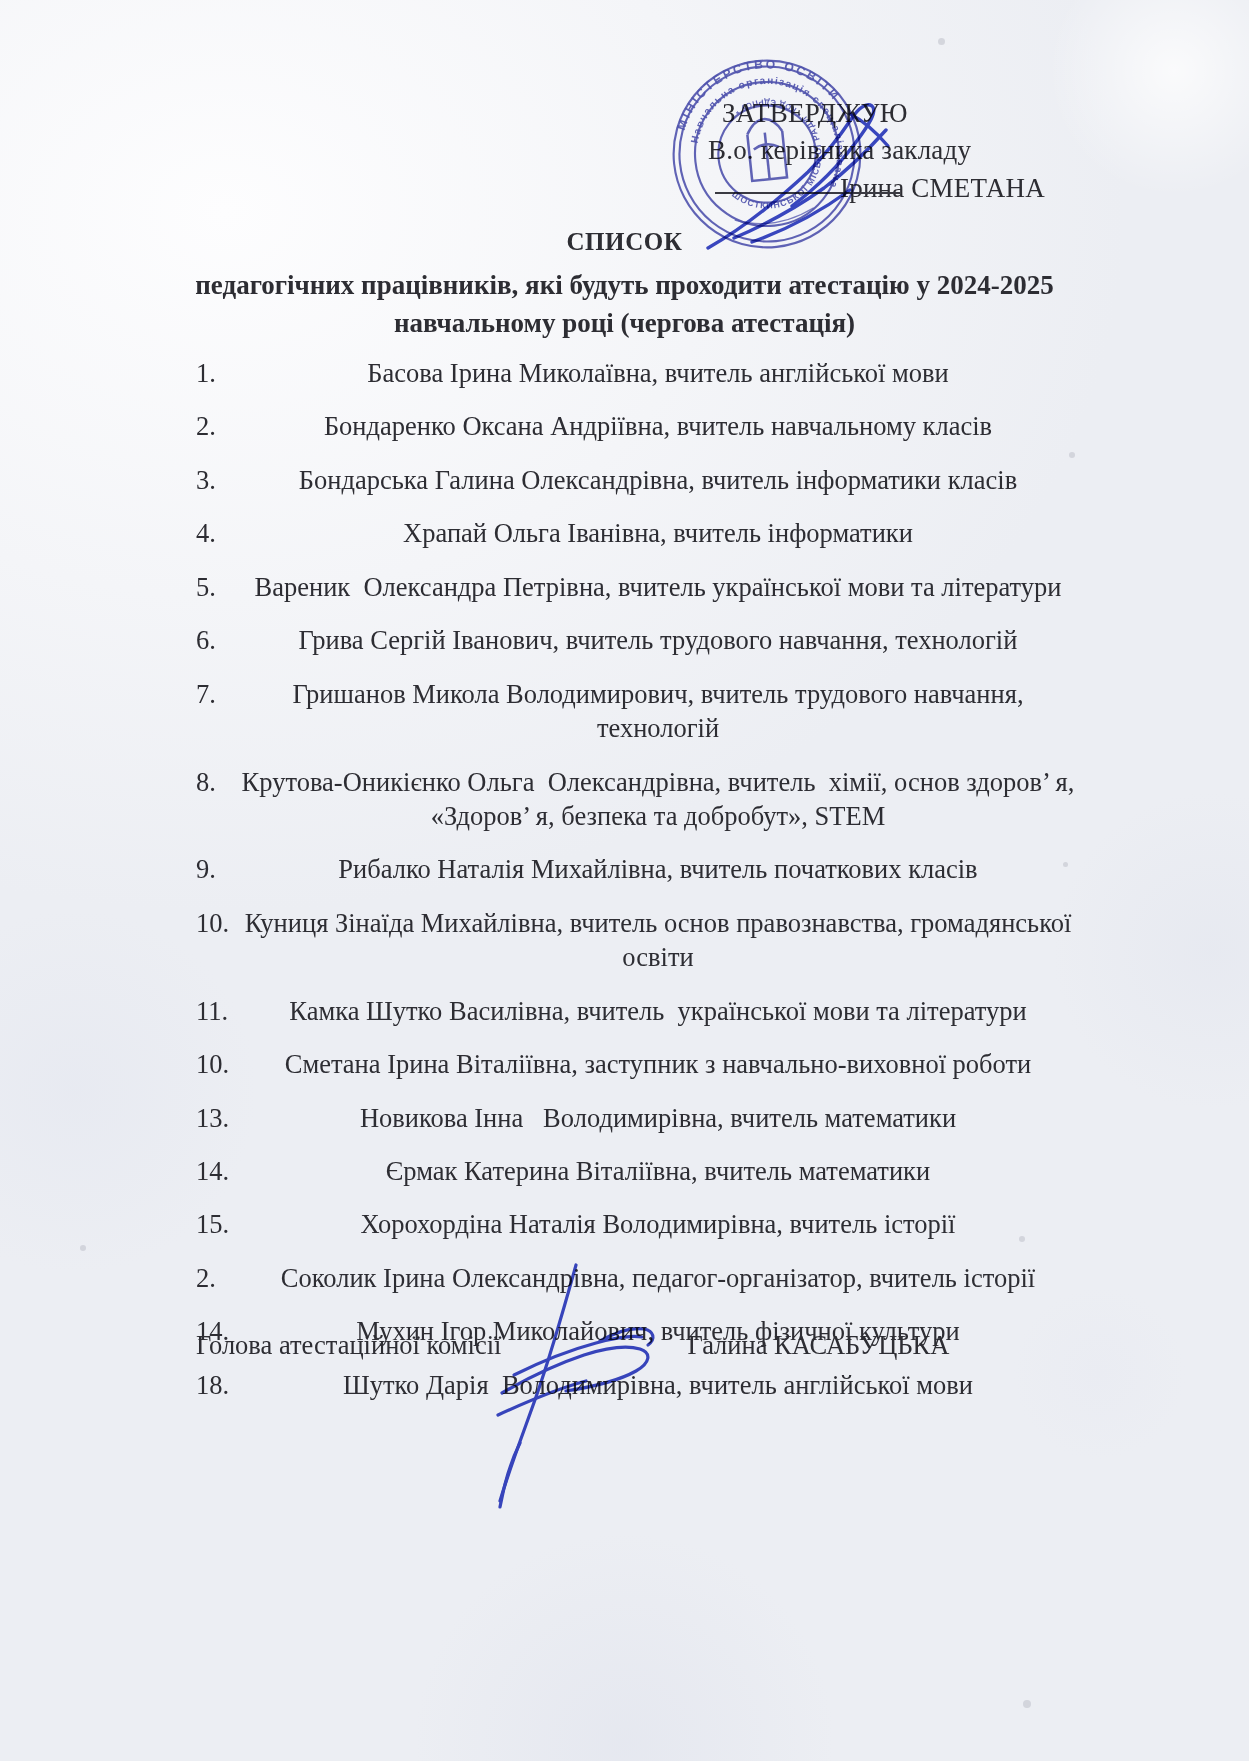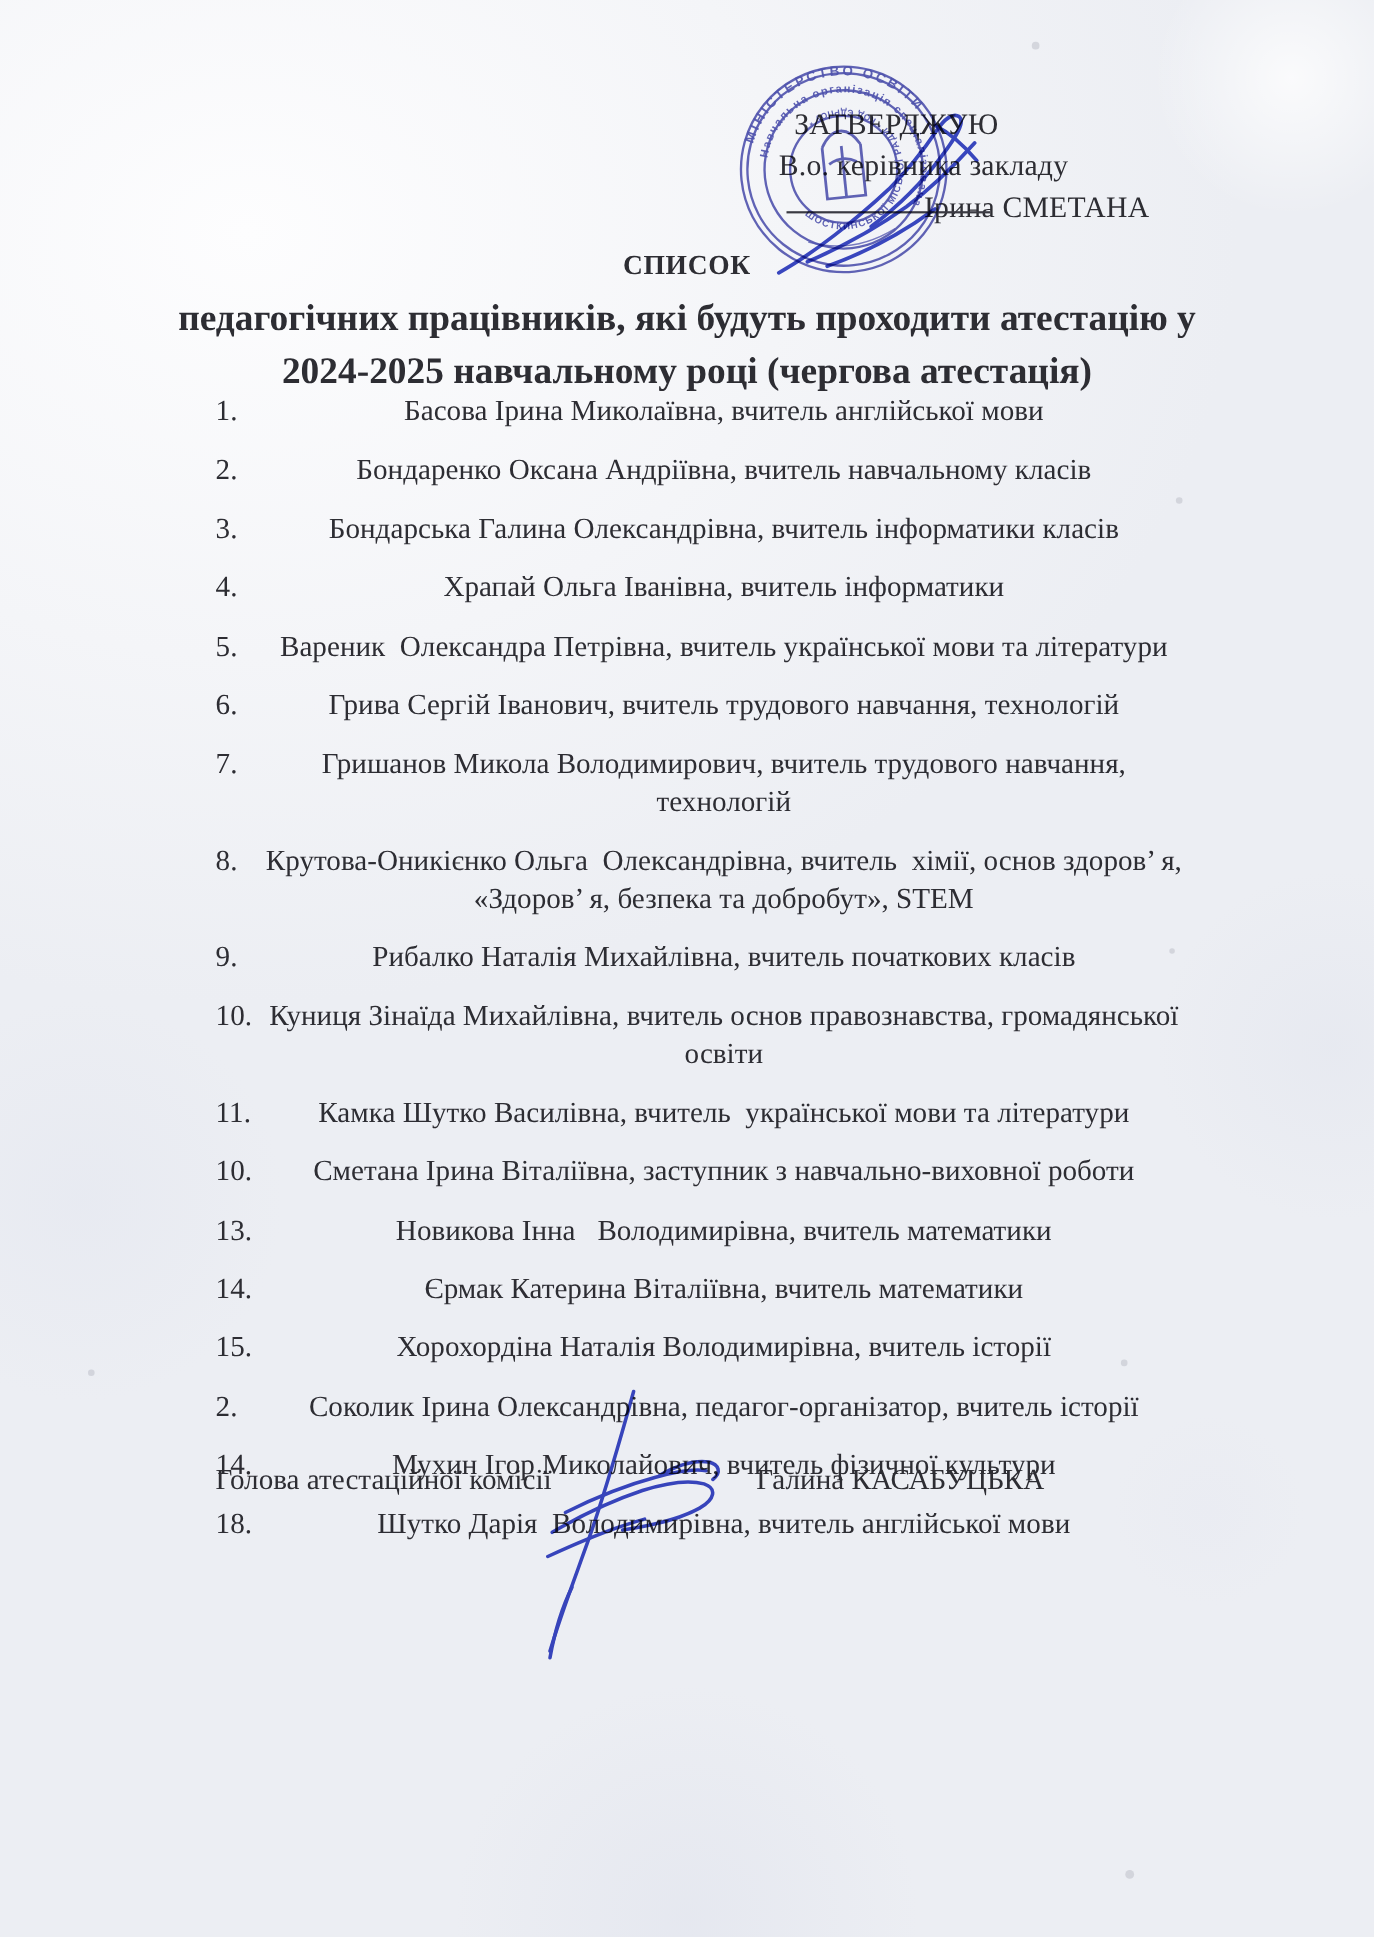--- a/index.html
+++ b/index.html
@@ -107,21 +107,21 @@
     text-align: center;
     z-index: 4;
   }
   .doc-title {
     font-weight: bold;
     font-size: 25px;
     letter-spacing: .6px;
   }
   .doc-subtitle {
     font-weight: bold;
-    font-size: 34px;
+    font-size: 27px;
     line-height: 1.42;
     margin-top: 10px;
     padding: 0 160px;
   }
 
   
   .list {
     position: absolute;
     left: 196px;
     top: 356px;

